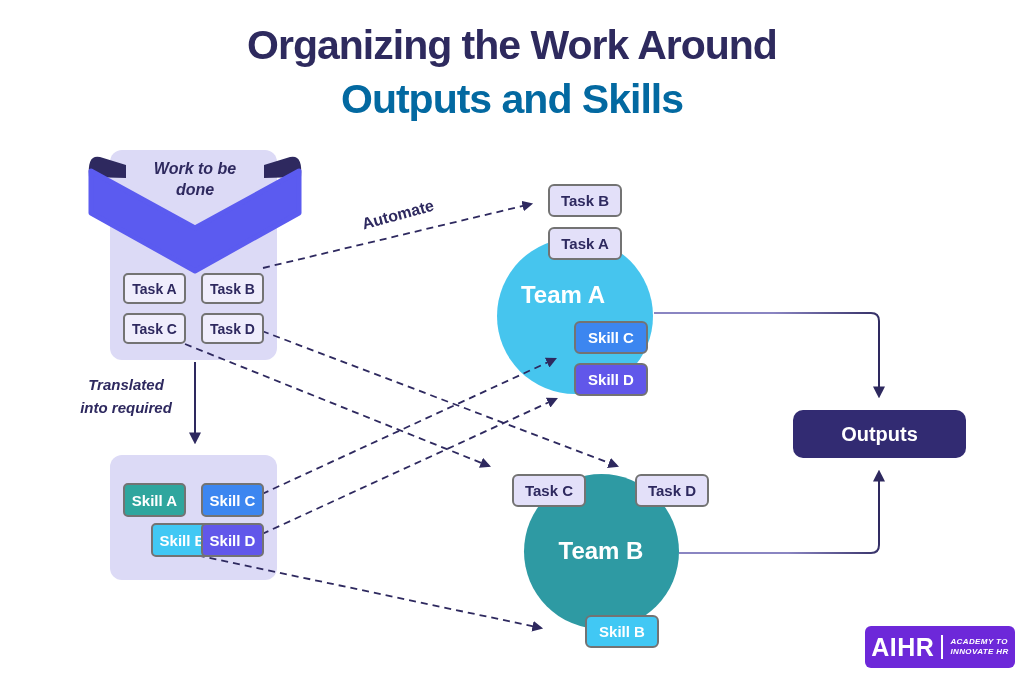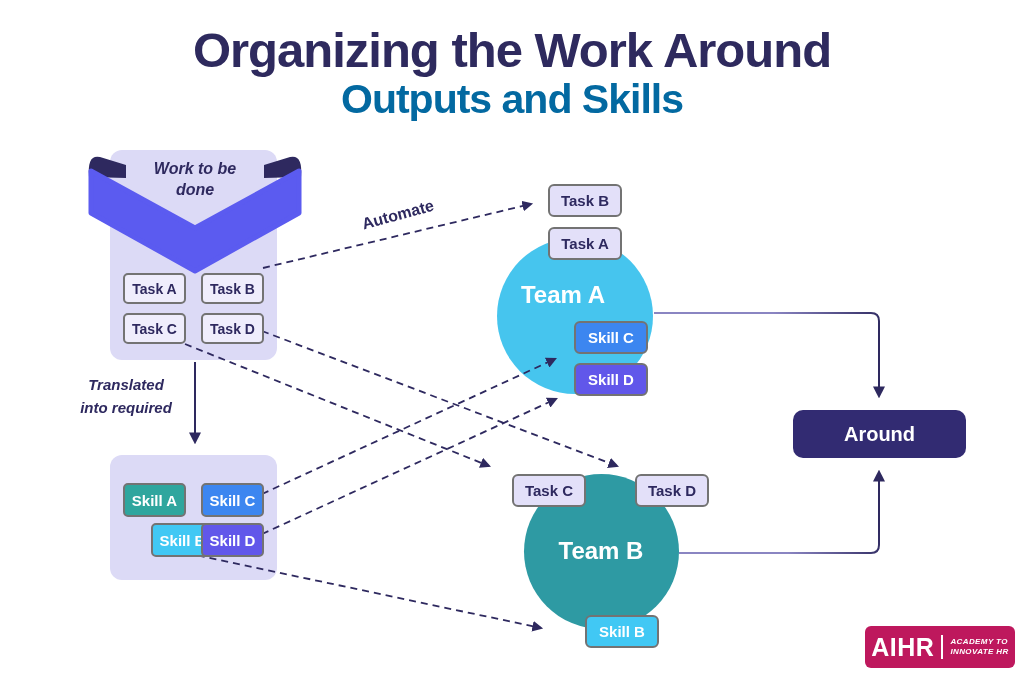--- a/index.html
+++ b/index.html
@@ -4,21 +4,21 @@
 <style>
   html,body{margin:0;padding:0;background:#ffffff;}
   #page{position:relative;width:1024px;height:680px;background:#ffffff;overflow:hidden;
         font-family:"Liberation Sans",sans-serif;}
   
   .layer-bg{z-index:1;} .layer-circle{z-index:2;} #wires{position:absolute;left:0;top:0;z-index:3;pointer-events:none;}
   .layer-chip{z-index:4;} .layer-label{z-index:5;}
 
   
   .title{position:absolute;left:0;width:1024px;text-align:center;font-weight:bold;letter-spacing:-1px;}
-  #title1{top:22px;font-size:49px;color:#2e2a5e;}
+  #title1{top:22px;font-size:41px;color:#2e2a5e;}
   #title2{top:76px;font-size:41px;color:#0369a1;}
 
   
   .panel{position:absolute;background:#dcdaf6;border-radius:12px;}
   #work-panel{left:110px;top:150px;width:167px;height:210px;}
   #skills-panel{left:110px;top:455px;width:167px;height:125px;}
 
   
   .chip{position:absolute;display:flex;align-items:center;justify-content:center;
         box-sizing:border-box;border:2px solid #737373;border-radius:5px;font-weight:bold;}
@@ -45,21 +45,21 @@
   #automate-text{position:absolute;left:352px;top:206px;width:92px;text-align:center;
                  font-size:16px;font-weight:bold;color:#2e295f;transform:rotate(-15deg);}
   .block-line{display:block;font-style:italic;}
 
   
   #outcome{position:absolute;left:793px;top:410px;width:173px;height:48px;background:#322b72;
            border-radius:10px;display:flex;align-items:center;justify-content:center;
            color:#ffffff;font-size:20px;font-weight:bold;}
 
   
-  #logo{position:absolute;left:865px;top:626px;width:150px;height:42px;background:#be185d;
+  #logo{position:absolute;left:865px;top:626px;width:150px;height:42px;background:#6d28d9;
         border-radius:6px;display:flex;align-items:center;justify-content:center;gap:7px;}
   #logo .brand{color:#ffffff;font-size:25px;font-weight:bold;letter-spacing:0.5px;}
   #logo .divider{width:2px;height:24px;background:#ffffff;}
   #logo .tagline{color:#ffffff;font-size:8px;font-weight:bold;line-height:10px;letter-spacing:0.4px;}
 </style>
 </head>
 <body>
 
 <div id="page">
 
@@ -134,21 +134,21 @@
   <div class="chip task-team layer-chip" style="left:548px;top:184px;">Task B</div>
   <div class="chip task-team layer-chip" style="left:548px;top:227px;">Task A</div>
   <div class="chip skill skill-lg c-blue layer-chip" style="left:574px;top:321px;">Skill C</div>
   <div class="chip skill skill-lg c-violet layer-chip" style="left:574px;top:363px;">Skill D</div>
 
   <div class="team-name layer-label" id="teamB-name">Team B</div>
   <div class="chip task-team layer-chip" style="left:512px;top:474px;">Task C</div>
   <div class="chip task-team layer-chip" style="left:635px;top:474px;">Task D</div>
   <div class="chip skill skill-lg c-cyan layer-chip" style="left:557px;top:615px;">Skill B</div>
 
-  <div id="outcome" class="layer-label">Around</div>
+  <div id="outcome" class="layer-label">Outputs</div>
 
   <div id="logo" class="layer-label">
     <span class="brand">AIHR</span>
     <span class="divider"></span>
     <span class="tagline">
       <span class="block-line">ACADEMY TO</span>
       <span class="block-line">INNOVATE HR</span>
     </span>
   </div>
 

